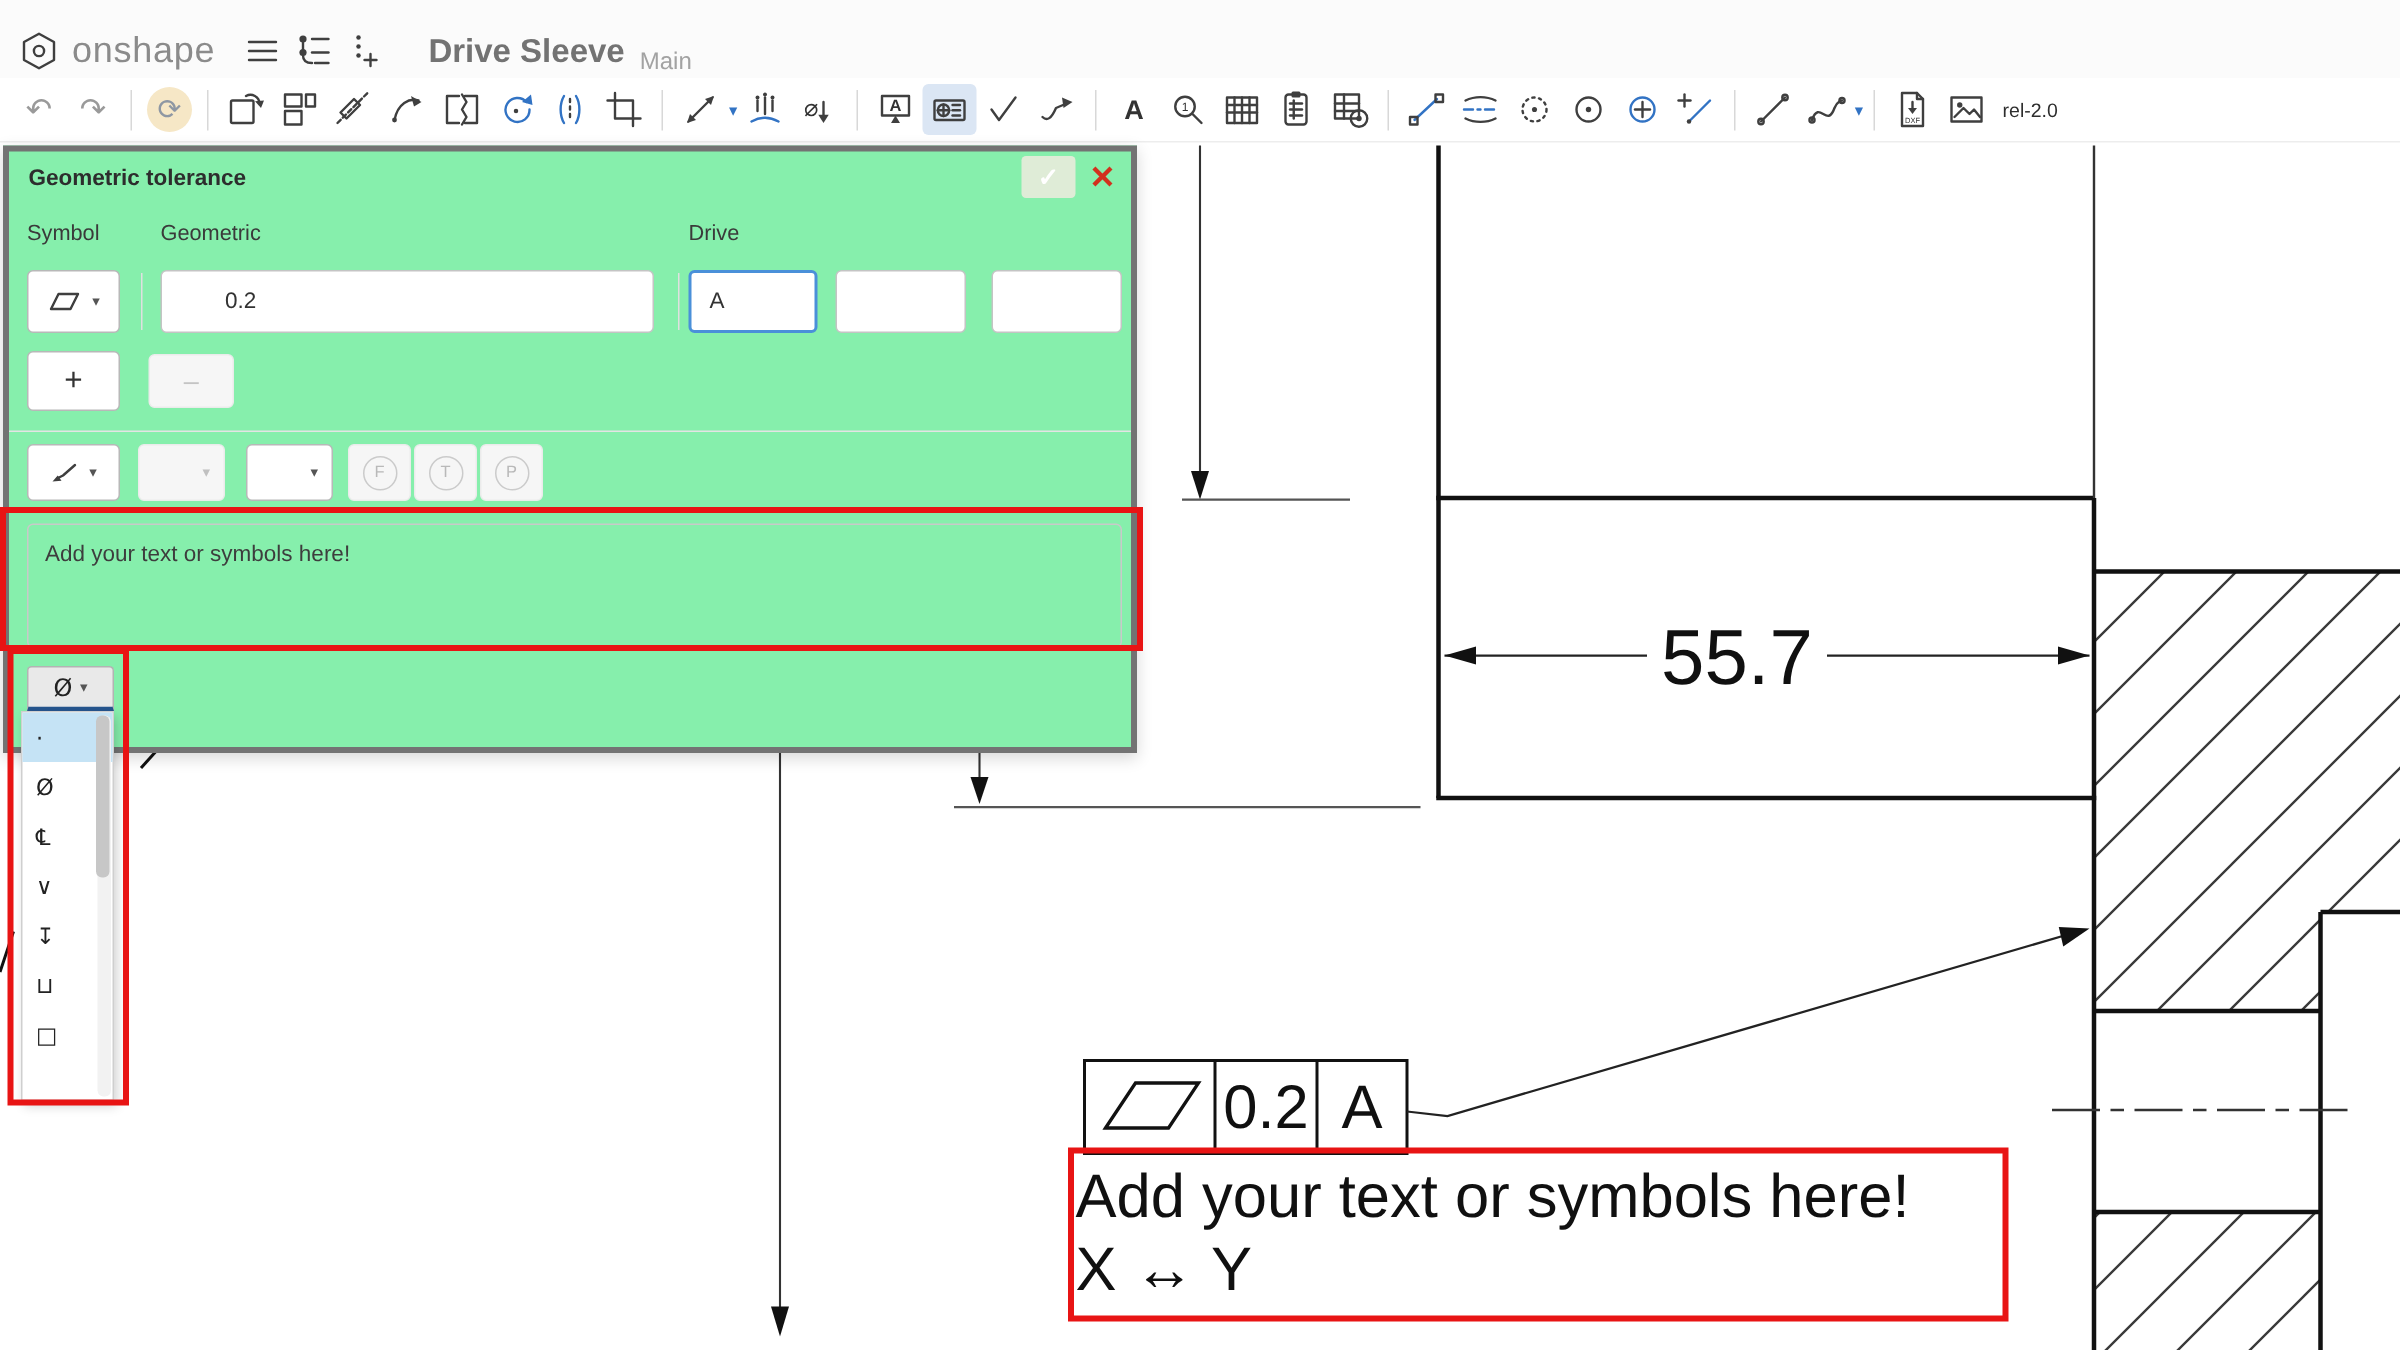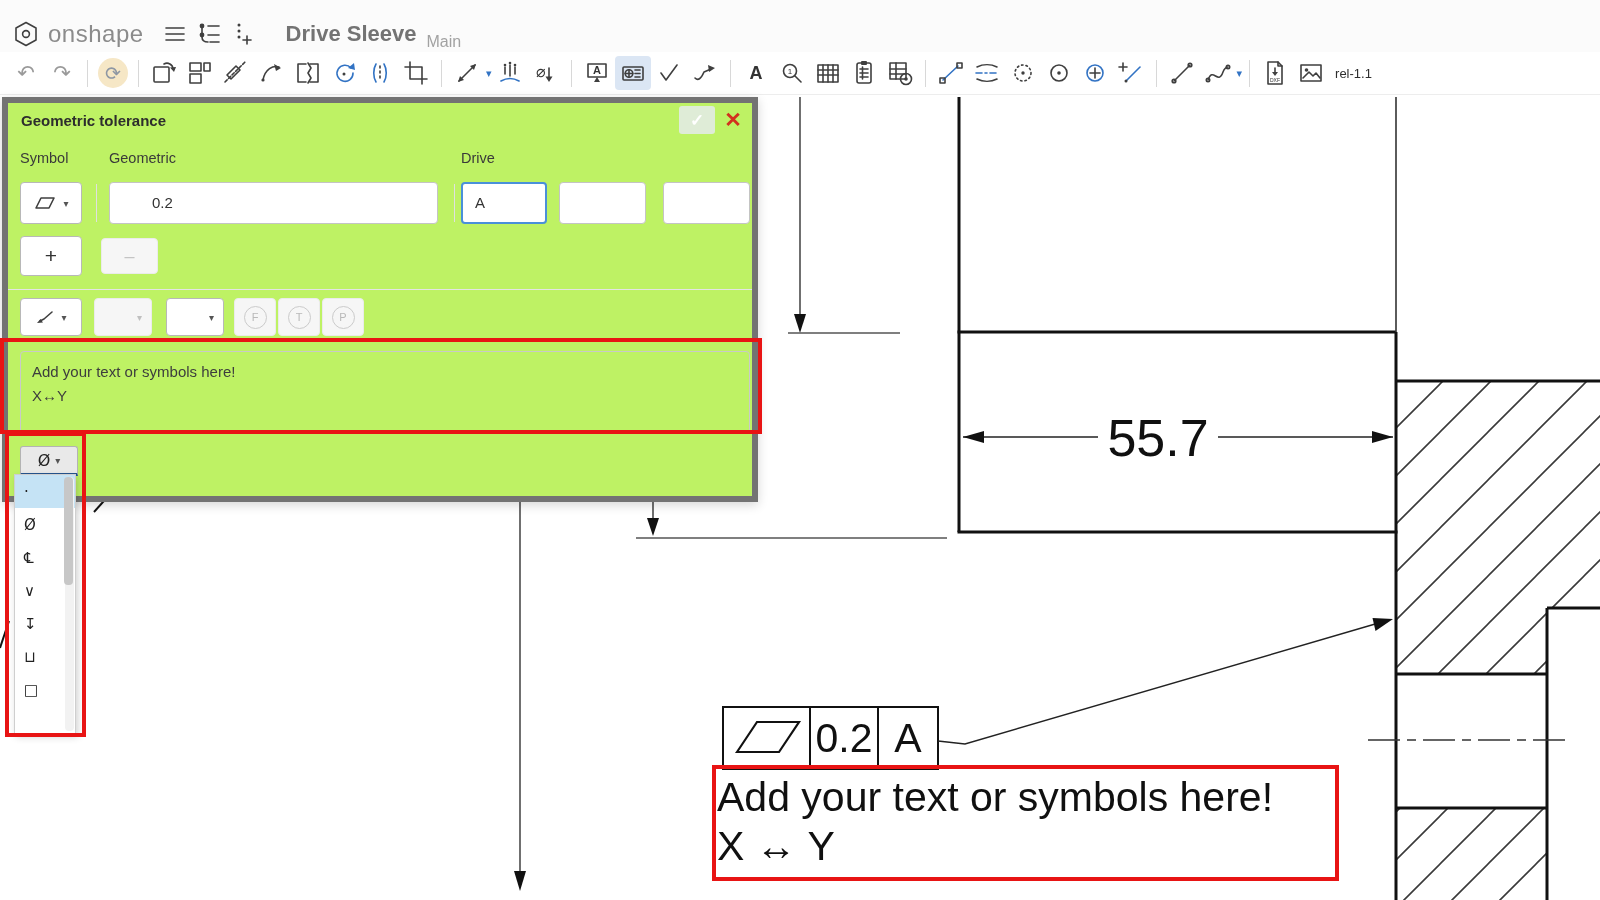--- a/index.html
+++ b/index.html
@@ -31,22 +31,22 @@
   .ic .f{fill:#3f3f3f;stroke:none;}
   .ic .bl{stroke:#3273c4;}
   .ic .fb{fill:#3273c4;stroke:none;}
   .ic text{fill:#333;stroke:none;font-family:"Liberation Sans",sans-serif;}
 
   
   #canvas{position:absolute;left:0;top:0;z-index:1;}
   .dwg-txt{font-family:"Liberation Sans",sans-serif;fill:#101010;}
 
   
-  .dialog{position:absolute;left:2px;top:97px;width:756px;height:405px;background:#bef264;
-          border:6px solid #737373;box-shadow:0 3px 10px rgba(0,0,0,.16);z-index:10;text-decoration:underline;}
+  .dialog{position:absolute;left:2px;top:97px;width:756px;height:405px;background:#86efac;
+          border:4px solid #737373;box-shadow:0 3px 10px rgba(0,0,0,.16);z-index:10;text-decoration:underline;}
   .dlg-title{position:absolute;left:13px;top:9px;font-size:15px;font-weight:bold;color:#2d2d2d;}
   .btn-ok{position:absolute;top:3px;right:37px;width:36px;height:28px;background:#dfecd7;border-radius:3px;
           color:#fff;font-size:17px;font-weight:bold;display:flex;align-items:center;justify-content:center;}
   .btn-close{position:absolute;top:3px;right:5px;width:28px;height:28px;color:#d2311e;font-size:21px;font-weight:bold;
           display:flex;align-items:center;justify-content:center;}
   .dlg-lbl{position:absolute;font-size:14.5px;color:#3a3a3a;}
   .fld{position:absolute;background:#fff;border:1px solid #c4c4c4;border-radius:4px;font-size:15px;color:#333;}
   .btnish{display:flex;align-items:center;justify-content:center;}
   .vsep{position:absolute;width:1px;height:38px;background:#e0e0e0;}
   .disabled{background:#f6f6f6;border-color:#ebebeb;color:#c4c4c4;}
@@ -430,21 +430,21 @@
       <text x="13" y="22" font-size="5" text-anchor="middle">DXF</text>
     </svg>
     </span>
   <span class="tb">
     <svg class="ic" width="26" height="26" viewBox="0 0 26 26">
       <rect x="3" y="5" width="20" height="16"></rect>
         <circle class="f" cx="8.5" cy="10" r="1.8"></circle>
         <polyline points="5,18 11,12 15,16 18,13 22,18"></polyline>
     </svg>
     </span>
-  <span class="rel-label">rel-1.1</span>
+  <span class="rel-label">rel-2.0</span>
 </div>
 
 <div class="dialog">
   <div class="dlg-title">Geometric tolerance</div>
   <div class="btn-ok">✓</div>
   <div class="btn-close">✕</div>
 
   <div class="dlg-lbl" style="left:12px;top:47px;">Symbol</div>
   <div class="dlg-lbl" style="left:101px;top:47px;">Geometric</div>
   <div class="dlg-lbl" style="left:453px;top:47px;">Drive</div>
@@ -485,21 +485,20 @@
     </div>
   <div class="fld btnish disabled" style="left:270px;top:195px;width:42px;height:38px;">
       <span class="circ">T</span>
     </div>
   <div class="fld btnish disabled" style="left:314px;top:195px;width:42px;height:38px;">
       <span class="circ">P</span>
     </div>
 
   <div class="ta">
     <div>Add your text or symbols here!</div>
-    <div>X↔Y</div>
   </div>
 
   <div class="dia-btn">
     <span>Ø</span>
     <span class="dd-caret">▾</span>
   </div>
 </div>
 
 <div class="sym-list">
   <div class="sym-item selhl">·</div>

